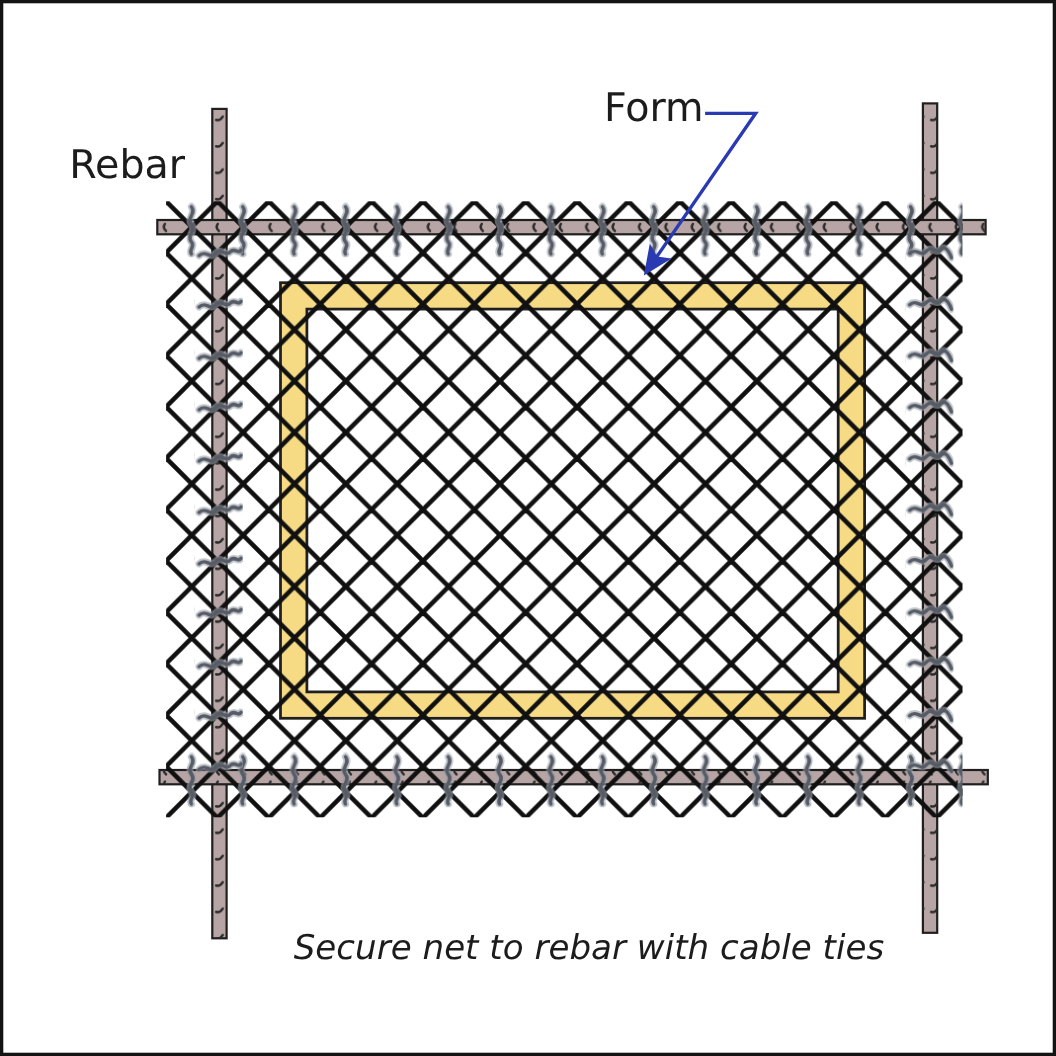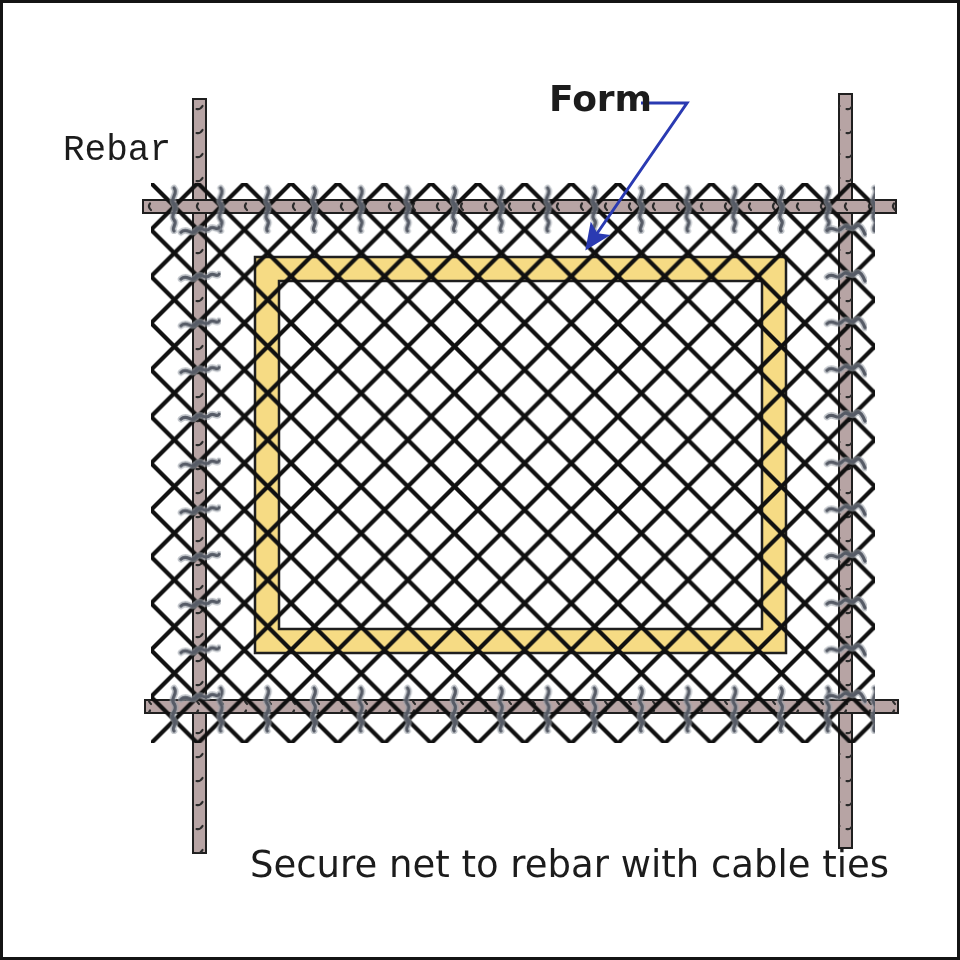--- a/index.html
+++ b/index.html
@@ -2,24 +2,24 @@
 <html><head>
 <meta charset="utf-8">
 <style>
   html,body{margin:0;padding:0;background:#ffffff;}
   body{width:960px;height:960px;overflow:hidden;position:relative;
        font-family:"DejaVu Sans","Liberation Sans",sans-serif;}
   .canvas{position:absolute;inset:0;width:960px;height:960px;
           border:3px solid #141414;box-sizing:border-box;background:#ffffff;}
   svg.diagram{position:absolute;left:0;top:0;width:960px;height:960px;display:block;}
   .lbl{position:absolute;color:#1c1c1c;white-space:nowrap;line-height:1.1;}
-  .lbl-rebar{left:60px;top:128px;font-size:36px;font-family:Liberation Mono, monospace;}
-  .lbl-form{left:546px;top:76px;font-size:36px;font-weight:bold;}
+  .lbl-rebar{left:60px;top:128px;font-size:36px;}
+  .lbl-form{left:546px;top:76px;font-size:36px;}
   .lbl-line1{left:237px;top:783px;font-size:31px;}
-  .lbl-line2{left:247px;top:842px;font-size:37px;}
+  .lbl-line2{left:264px;top:842px;font-size:31px;font-style:italic;}
 </style>
 </head>
 <body>
 
 <div class="canvas">
 
   <svg class="diagram" viewBox="0 0 960 960">
     <defs>
 
       <pattern id="net" patternUnits="userSpaceOnUse" x="148" y="180" width="46.7" height="46.7">

